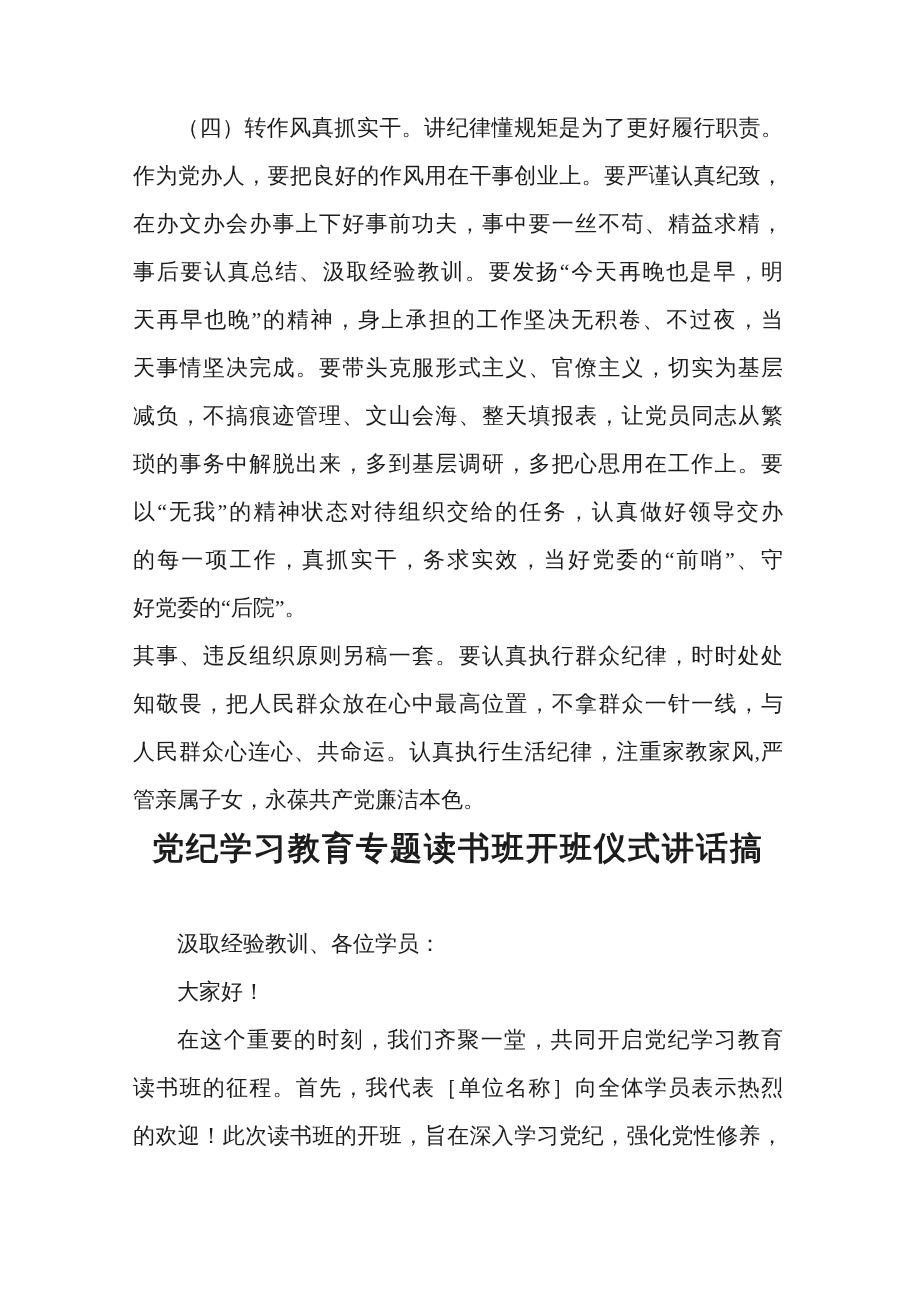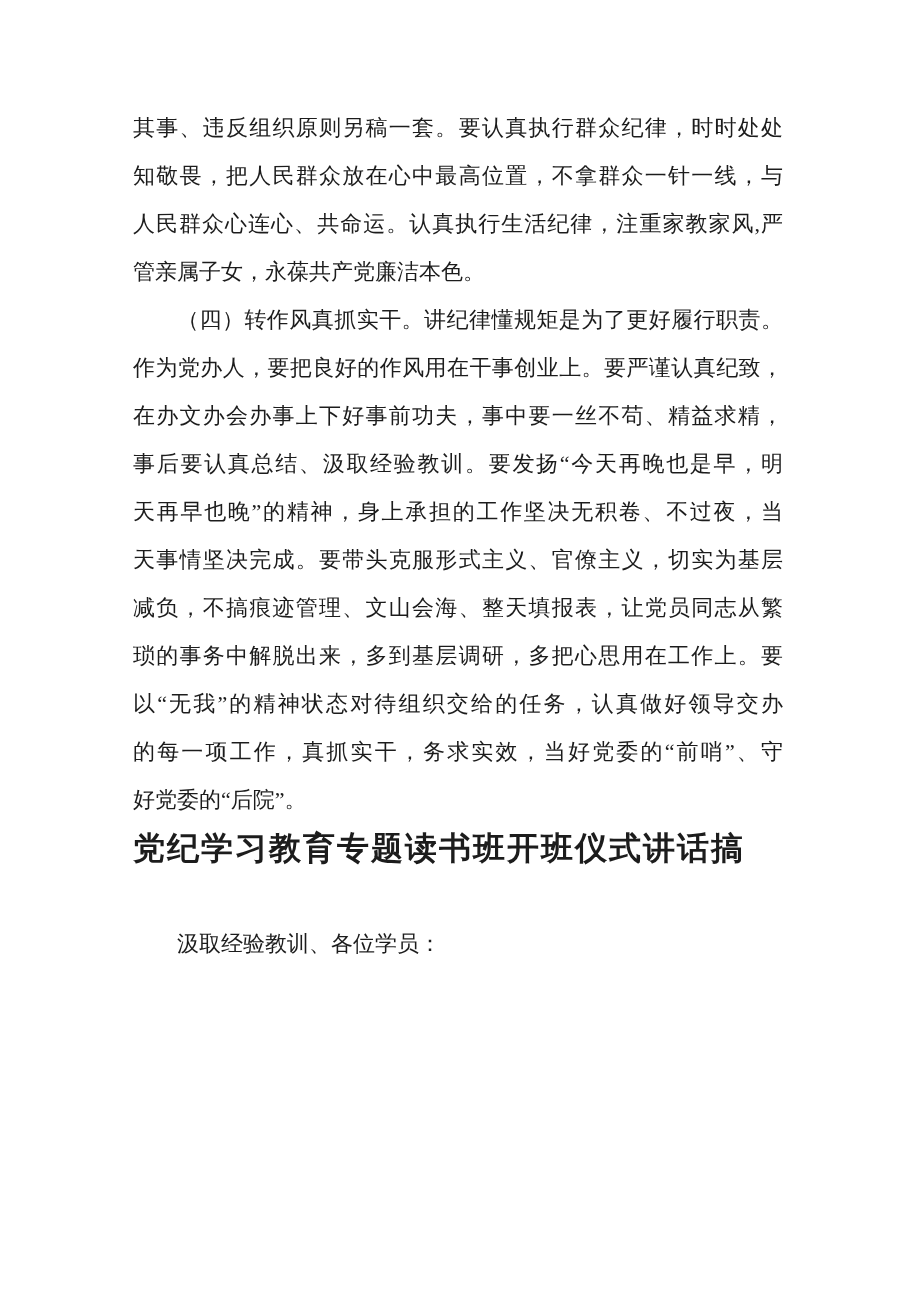--- a/index.html
+++ b/index.html
@@ -35,56 +35,62 @@
     text-justify: inter-character;
   }
   .line.ind {
     text-indent: 2em;
   }
   .doc-title {
     margin: 0;
     font-size: 32px;
     font-weight: bold;
     line-height: 48px;
-    text-align: left;
+    text-align: center;
     letter-spacing: 2px;
   }
   .blank-line {
     height: 48px;
   }
 </style>
 </head>
 <body>
 
 <div class="page">
   <div class="content">
-
-    <div class="para">
-        <div class="line j">其事、违反组织原则另稿一套。要认真执行群众纪律，时时处处</div>
-        <div class="line j">知敬畏，把人民群众放在心中最高位置，不拿群众一针一线，与</div>
-        <div class="line j">人民群众心连心、共命运。认真执行生活纪律，注重家教家风,严</div>
-        <div class="line">管亲属子女，永葆共产党廉洁本色。</div>
-      </div>
 
     <div class="para">
         <div class="line j ind">（四）转作风真抓实干。讲纪律懂规矩是为了更好履行职责。</div>
         <div class="line j">作为党办人，要把良好的作风用在干事创业上。要严谨认真纪致，</div>
         <div class="line j">在办文办会办事上下好事前功夫，事中要一丝不苟、精益求精，</div>
         <div class="line j">事后要认真总结、汲取经验教训。要发扬“今天再晚也是早，明</div>
         <div class="line j">天再早也晚”的精神，身上承担的工作坚决无积卷、不过夜，当</div>
         <div class="line j">天事情坚决完成。要带头克服形式主义、官僚主义，切实为基层</div>
         <div class="line j">减负，不搞痕迹管理、文山会海、整天填报表，让党员同志从繁</div>
         <div class="line j">琐的事务中解脱出来，多到基层调研，多把心思用在工作上。要</div>
         <div class="line j">以“无我”的精神状态对待组织交给的任务，认真做好领导交办</div>
         <div class="line j">的每一项工作，真抓实干，务求实效，当好党委的“前哨”、守</div>
         <div class="line">好党委的“后院”。</div>
       </div>
 
+    <div class="para">
+        <div class="line j">其事、违反组织原则另稿一套。要认真执行群众纪律，时时处处</div>
+        <div class="line j">知敬畏，把人民群众放在心中最高位置，不拿群众一针一线，与</div>
+        <div class="line j">人民群众心连心、共命运。认真执行生活纪律，注重家教家风,严</div>
+        <div class="line">管亲属子女，永葆共产党廉洁本色。</div>
+      </div>
+
     <h1 class="doc-title">党纪学习教育专题读书班开班仪式讲话搞</h1>
 
     <div class="blank-line"></div>
 
     <div class="line ind">汲取经验教训、各位学员：</div>
 
+    <div class="line ind">大家好！</div>
 
+    <div class="para">
+        <div class="line j ind">在这个重要的时刻，我们齐聚一堂，共同开启党纪学习教育</div>
+        <div class="line j">读书班的征程。首先，我代表［单位名称］向全体学员表示热烈</div>
+        <div class="line j">的欢迎！此次读书班的开班，旨在深入学习党纪，强化党性修养，</div>
+      </div>
 
   </div>
 </div>
 
 </body></html>

